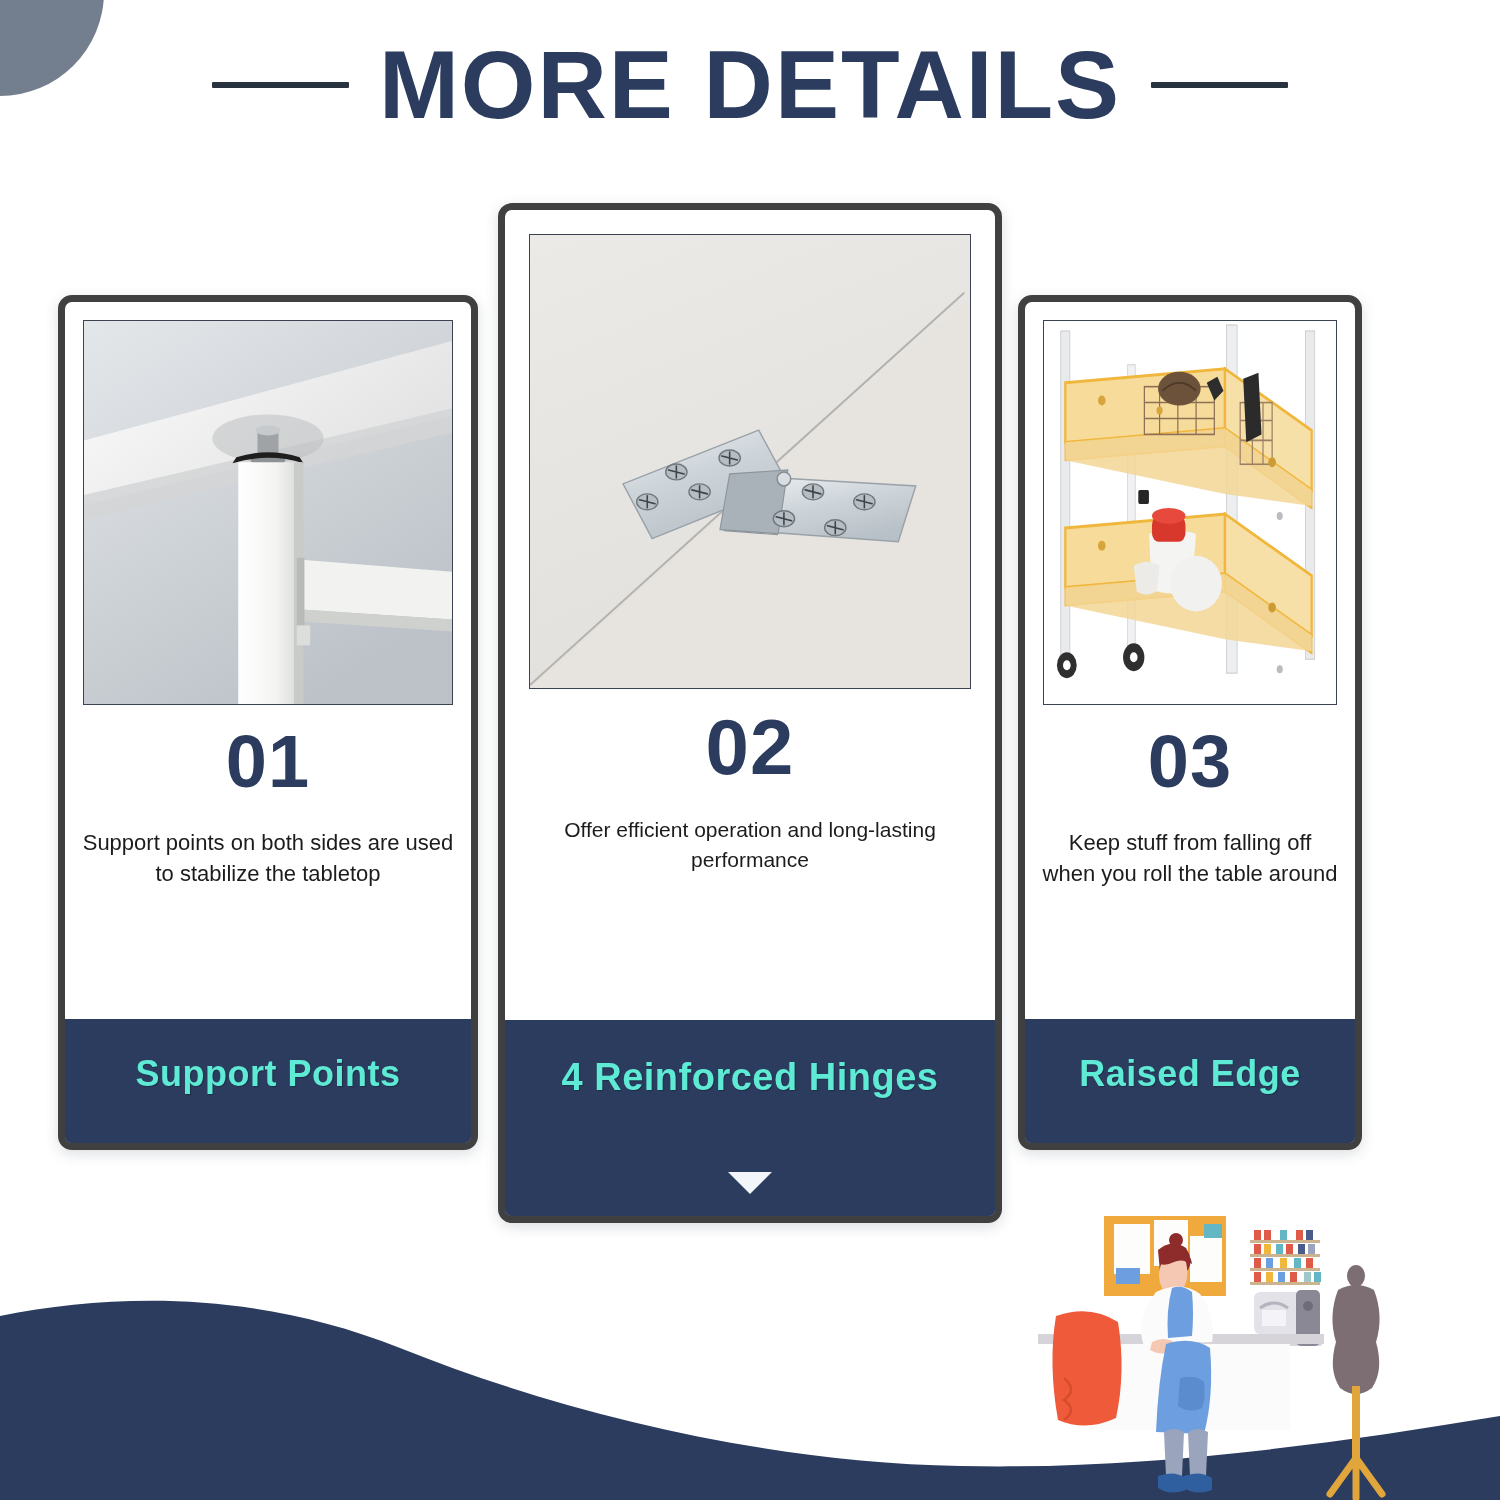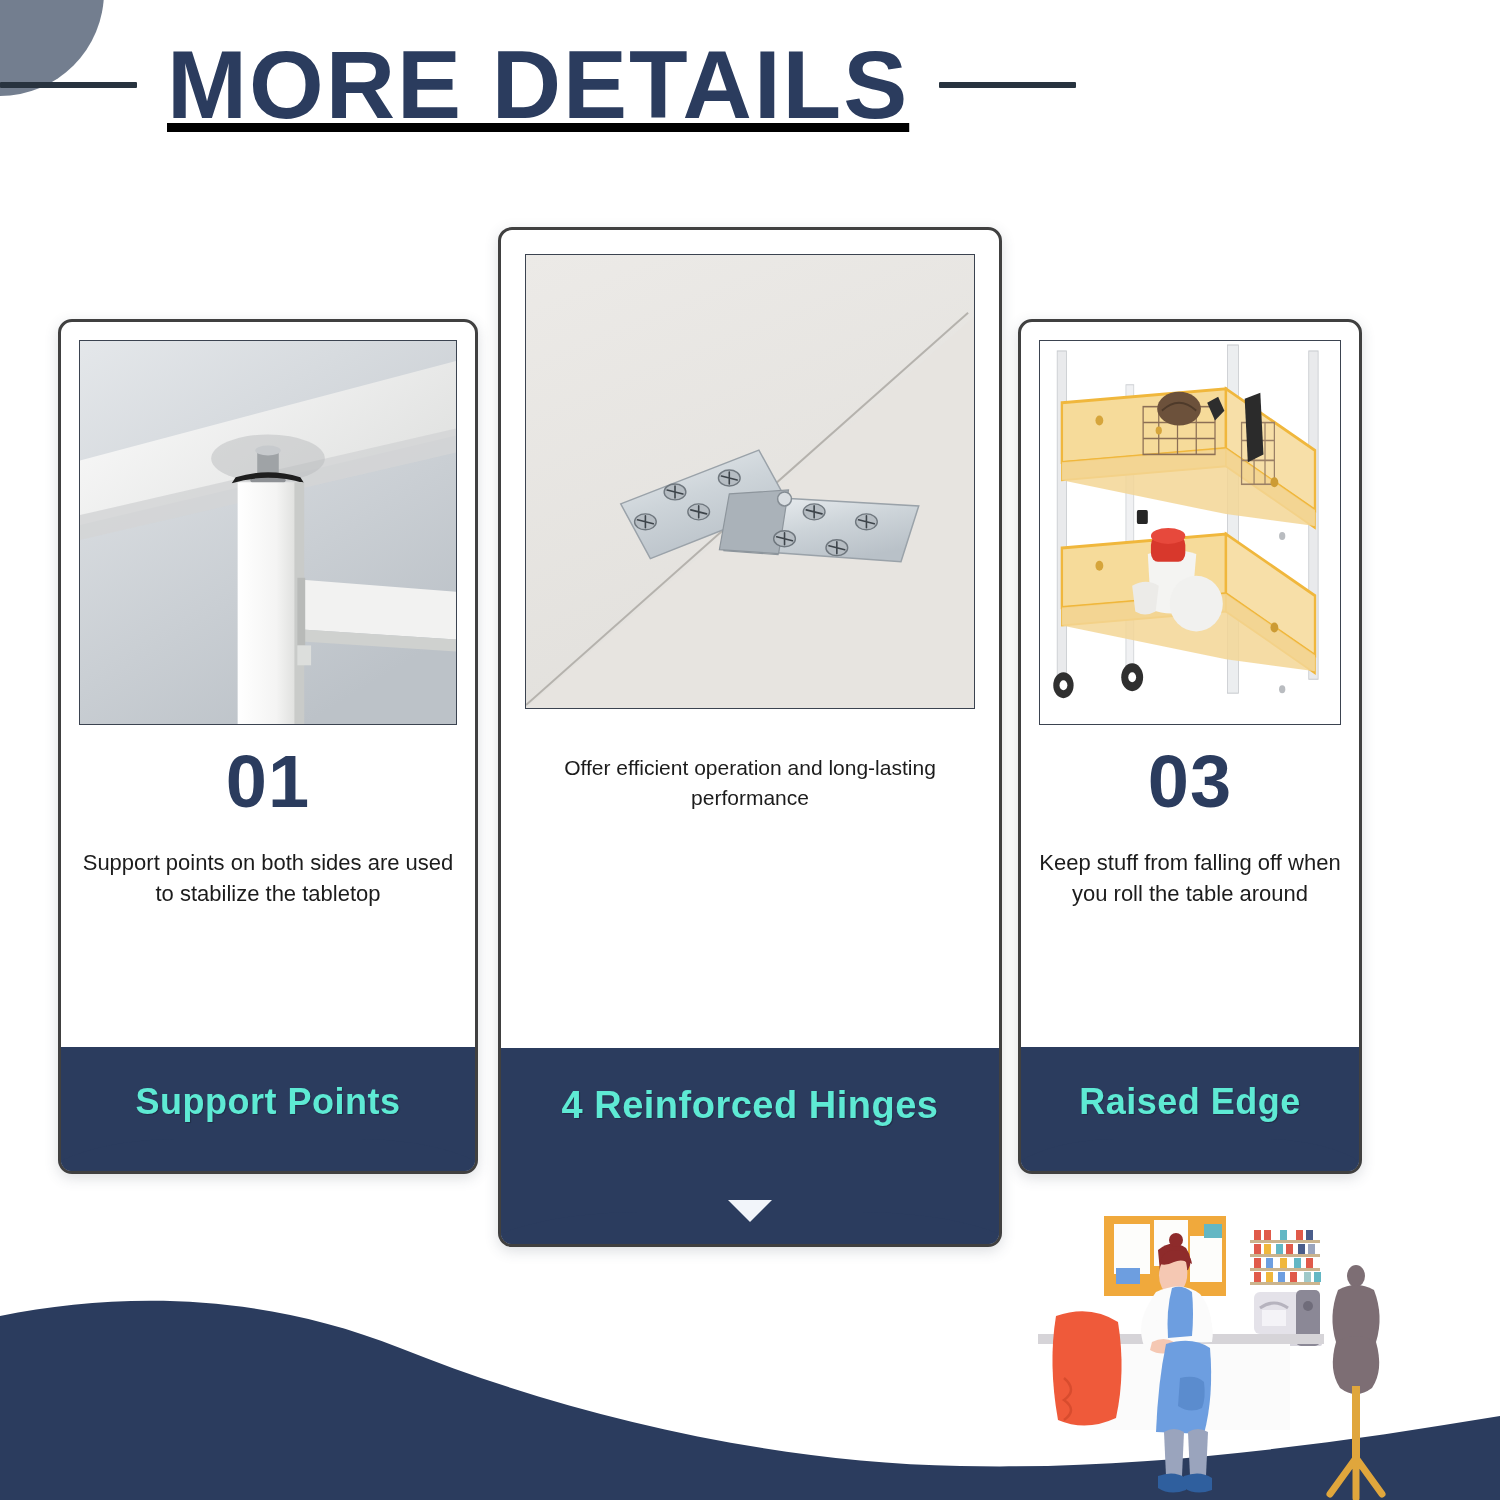--- a/index.html
+++ b/index.html
@@ -17,45 +17,45 @@
   
   .corner-circle {
     position:absolute; left:-104px; top:-112px;
     width:208px; height:208px; border-radius:50%;
     background:#737E8F;
   }
 
   
   .header {
     position:absolute; left:0; top:30px; width:1500px; height:110px;
-    display:flex; align-items:center; gap:30px;text-decoration:underline;
+    display:flex; align-items:center; justify-content:center; gap:30px;
   }
   .title-dash {
     width:137px; height:6px; background:#28333f; border-radius:1px;
     flex:0 0 auto;
   }
   .page-title {
     font-size:96px; font-weight:bold; color:#2b3c5e;
     letter-spacing:2px; line-height:1; white-space:nowrap;
     font-family:"Liberation Sans", sans-serif;
     text-shadow:1px 1px 0 rgba(255,255,255,0.6);
   }
 
   
   .cards {
     position:absolute; left:0; top:0; width:1500px; height:1230px;
   }
   .card {
     position:absolute;
     background:#ffffff;
-    border:3px solid #404040;
+    border:7px solid #404040;
     border-radius:14px;
     box-shadow:0 4px 14px rgba(60,70,90,0.18);
     overflow:hidden;
-    display:flex; flex-direction:column;margin-top:24px;
+    display:flex; flex-direction:column;
   }
   .card--1 { left:58px;  top:295px; width:420px; height:855px; }
   .card--2 { left:498px; top:203px; width:504px; height:1020px; z-index:3; }
   .card--3 { left:1018px;top:295px; width:344px; height:855px; }
 
   .card-photo-wrap {
     padding:18px 18px 0 18px;
     display:flex; justify-content:center;
   }
   .card--2 .card-photo-wrap { padding:24px 24px 0 24px; }
@@ -227,20 +227,21 @@
               <path d="M284 256 L300 260 M292 252 L292 264"></path>
               <path d="M337 266 L353 270 M345 262 L345 274"></path>
               <path d="M254 283 L270 287 M262 279 L262 291"></path>
               <path d="M307 292 L323 296 M315 288 L315 300"></path>
             </g>
             <path d="M200 297 L256 301" stroke="#8d959c" stroke-width="1.2" fill="none"></path>
           </svg>
         </div>
       </div>
       <div class="card-body">
+        <div class="card-number">02</div>
         <div class="card-desc">Offer efficient operation and long-lasting performance</div>
       </div>
       <div class="card-footer">
         <span class="footer-label">4 Reinforced Hinges</span>
         <span class="chevron-down"></span>
         <span class="footer-bulge"></span>
       </div>
     </div>
 
     <div class="card card--3">

